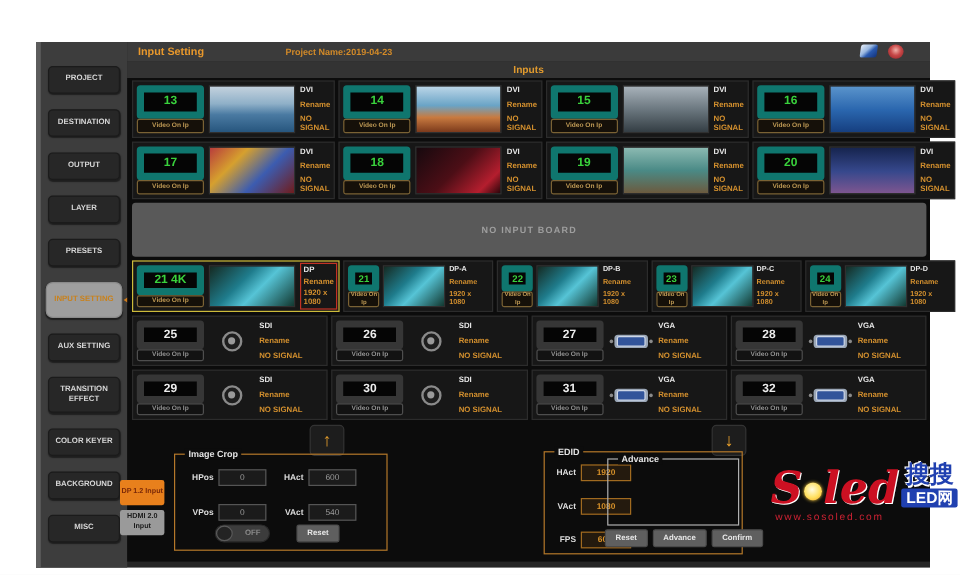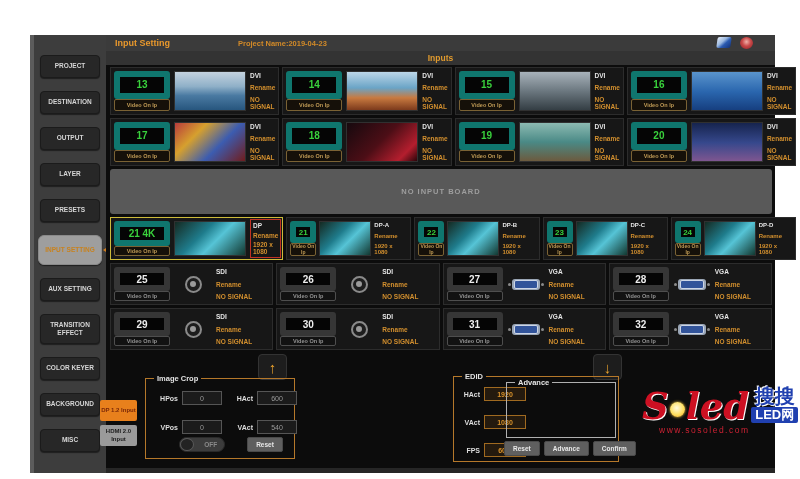--- a/index.html
+++ b/index.html
@@ -82,21 +82,21 @@
   .arrow-btn.down{left:483px;}
 
   
   .bottom{position:absolute;left:76px;top:338px;width:669px;height:94px;}
   .input-tab{position:absolute;left:-6px;width:37px;min-height:21px;border-radius:2px;font-size:6px;font-weight:bold;display:flex;align-items:center;justify-content:center;text-align:center;line-height:1.2;padding:1px;box-sizing:border-box;}
   .input-tab.t0{top:27px;background:#e8801c;color:#7a2808;}
   .input-tab.t1{top:52px;background:#9a9a9a;color:#1c1c1c;}
 
   .fieldset{position:absolute;border:1px solid #b5782a;box-sizing:border-box;}
   .fieldset .legend{position:absolute;top:-5px;left:8px;background:#0c0c0c;padding:0 3px;color:#e2e2e2;font-size:7.5px;font-weight:bold;}
-  .crop-fs{left:39px;top:5px;width:150px;height:81px;}
+  .crop-fs{left:39px;top:5px;width:178px;height:81px;}
   .crop-grid{position:absolute;left:10px;top:12px;width:150px;display:grid;grid-template-columns:1fr 1fr;grid-row-gap:15px;}
   .field{display:flex;align-items:center;gap:4px;}
   .field .flabel{color:#dedede;font-size:7px;font-weight:bold;width:22px;text-align:right;}
   .finput{width:38px;height:12px;background:#1b1b1b;border:1px solid #555;color:#9a9a9a;font-size:7px;display:flex;align-items:center;justify-content:center;}
   .crop-controls{position:absolute;left:0;top:58px;width:170px;display:flex;justify-content:center;gap:22px;}
   .toggle{position:relative;width:46px;height:15px;background:#3c3c3c;border-radius:8px;border:1px solid #2a2a2a;box-sizing:border-box;}
   .toggle .knob{position:absolute;left:0;top:0;width:14px;height:13px;border-radius:50%;background:#232323;border:1px solid #5a5a5a;box-sizing:border-box;}
   .toggle .tlabel{position:absolute;right:7px;top:3px;color:#8a8a8a;font-size:6.5px;font-weight:bold;}
   .gray-btn{height:15px;background:#5f5f5f;border:1px solid #4a4a4a;border-radius:2px;color:#e8e8e8;font-size:6.5px;font-weight:bold;display:flex;align-items:center;justify-content:center;padding:0 8px;box-sizing:border-box;}
 
@@ -108,21 +108,21 @@
   .edid-btns{position:absolute;left:50px;top:64px;display:flex;gap:4px;}
 
   
   .watermark{position:absolute;left:642px;top:386px;width:158px;height:70px;z-index:50;}
   .wm-row{display:flex;align-items:flex-end;}
   .wm-soled{font-family:"DejaVu Serif",serif;font-style:italic;font-weight:bold;font-size:37px;line-height:0.9;color:#cc1022;text-shadow:1px 1px 0 #ffffff;}
   .wm-bulb{display:inline-block;width:15px;height:15px;border-radius:50%;background:radial-gradient(circle at 45% 40%,#fffbe0 0%,#ffe060 55%,#f0a020 100%);box-shadow:0 0 3px #ffd040;margin:0 1px 2px 1px;}
   .wm-cn{display:flex;flex-direction:column;align-items:center;margin-left:2px;}
   .wm-sousou{color:#2040b0;font-size:20px;font-weight:bold;line-height:1;text-shadow:1px 1px 0 #fff,-1px -1px 0 #fff;}
   .wm-led{background:#2040b0;color:#ffffff;font-size:13px;font-weight:bold;padding:1px 4px;border-radius:2px;line-height:1.1;margin-top:1px;}
-  .wm-url{color:#cc2233;font-size:8.5px;letter-spacing:1.5px;margin-top:2px;margin-left:17px;}
+  .wm-url{color:#cc2233;font-size:8.5px;letter-spacing:1.5px;margin-top:2px;margin-left:4px;}
 </style>
 </head>
 <body>
 
 <div class="canvas">
   <div class="app">
 
     <div class="sidebar" id="sidebar">
         <div class="side-btn">PROJECT</div>
         <div class="side-btn">DESTINATION</div>

